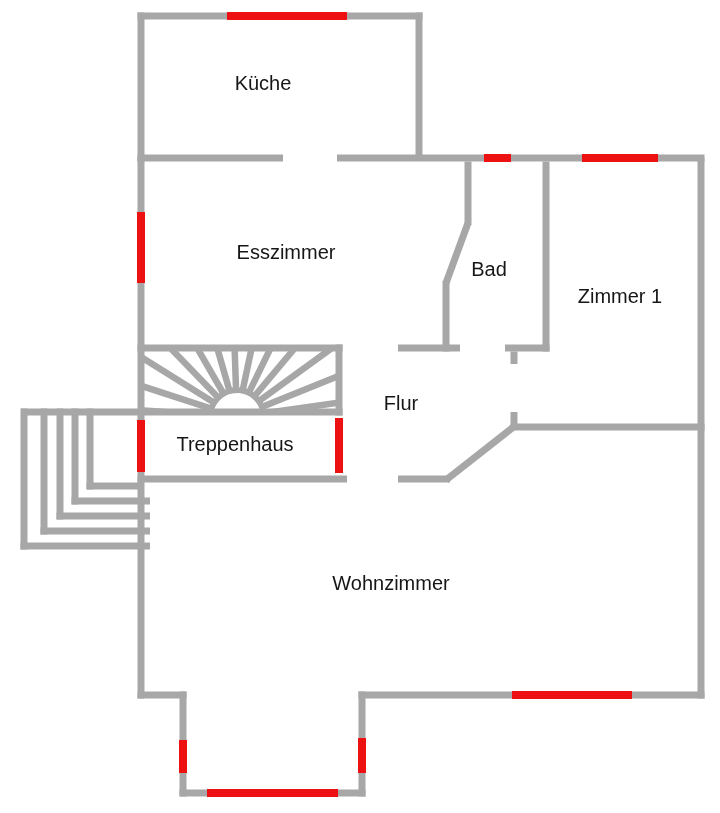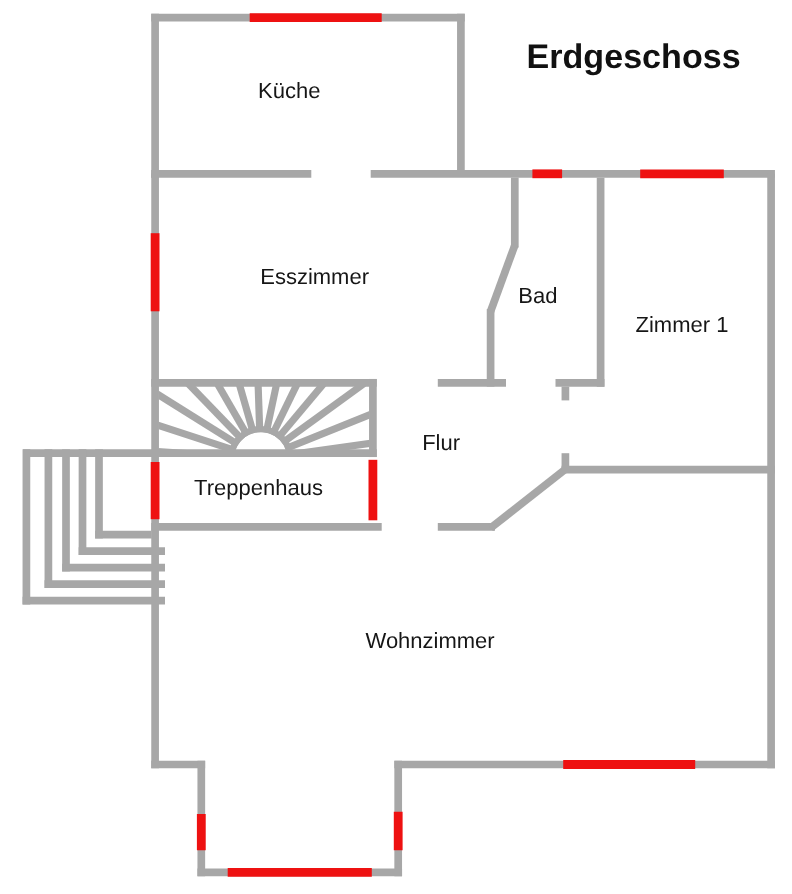--- a/index.html
+++ b/index.html
@@ -84,14 +84,13 @@
       <line x1="362" y1="738" x2="362" y2="773" stroke="#ee1111" stroke-width="8"></line>
       <line x1="207" y1="793" x2="338" y2="793" stroke="#ee1111" stroke-width="8"></line>
       <text x="263" y="83" text-anchor="middle" dominant-baseline="central" fill="#161616">Küche</text>
       <text x="286" y="252" text-anchor="middle" dominant-baseline="central" fill="#161616">Esszimmer</text>
       <text x="489" y="269" text-anchor="middle" dominant-baseline="central" fill="#161616">Bad</text>
       <text x="620" y="296" text-anchor="middle" dominant-baseline="central" fill="#161616">Zimmer 1</text>
       <text x="401" y="403" text-anchor="middle" dominant-baseline="central" fill="#161616">Flur</text>
       <text x="235" y="444" text-anchor="middle" dominant-baseline="central" fill="#161616">Treppenhaus</text>
       <text x="391" y="583" text-anchor="middle" dominant-baseline="central" fill="#161616">Wohnzimmer</text>
     </svg>
-  <div class="page-title" style="left:576px;top:52px;">Erdgeschoss</div>
 </div>
 
 </body></html>

